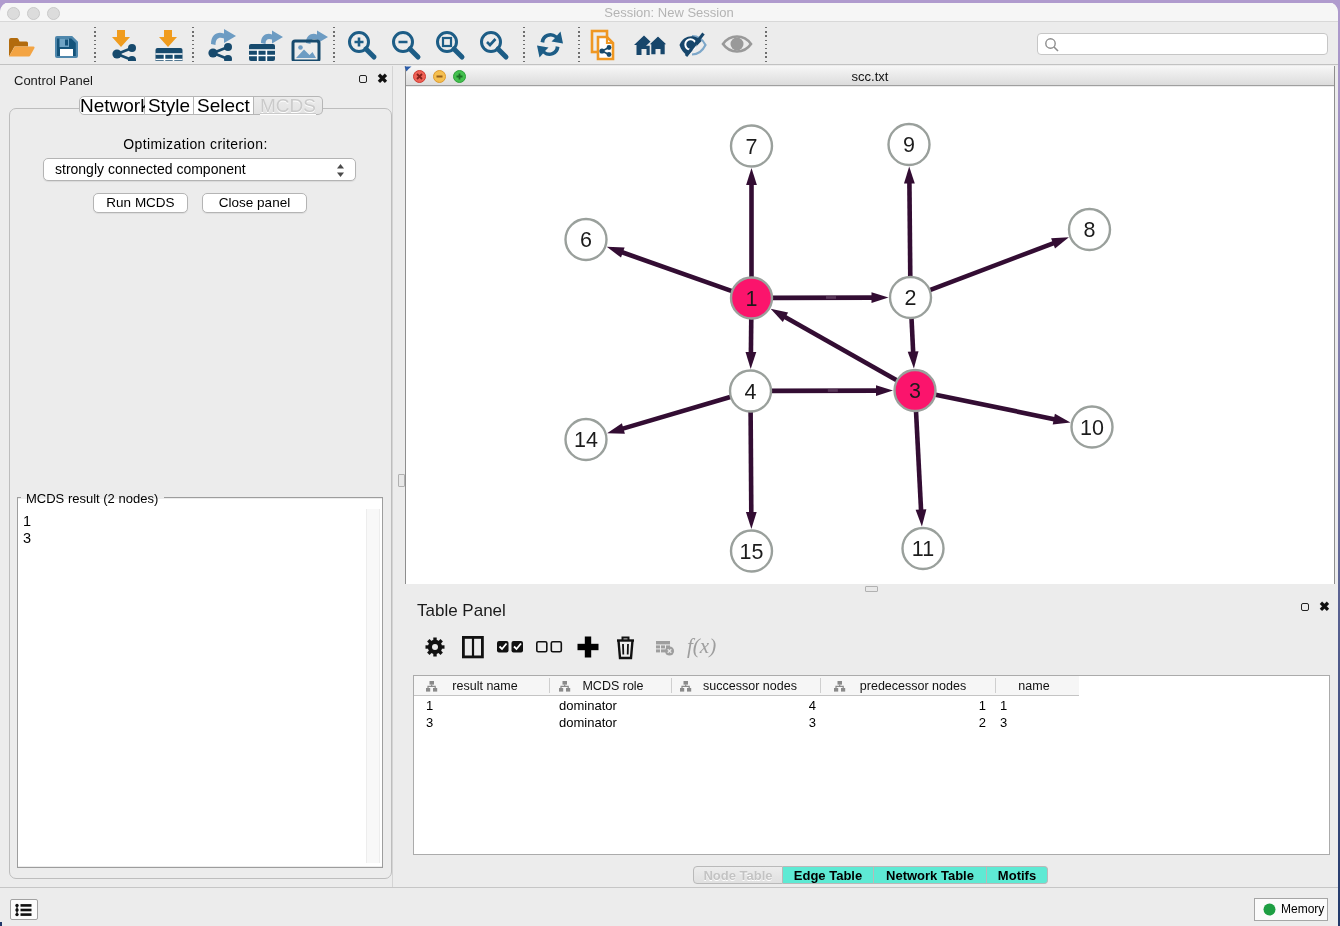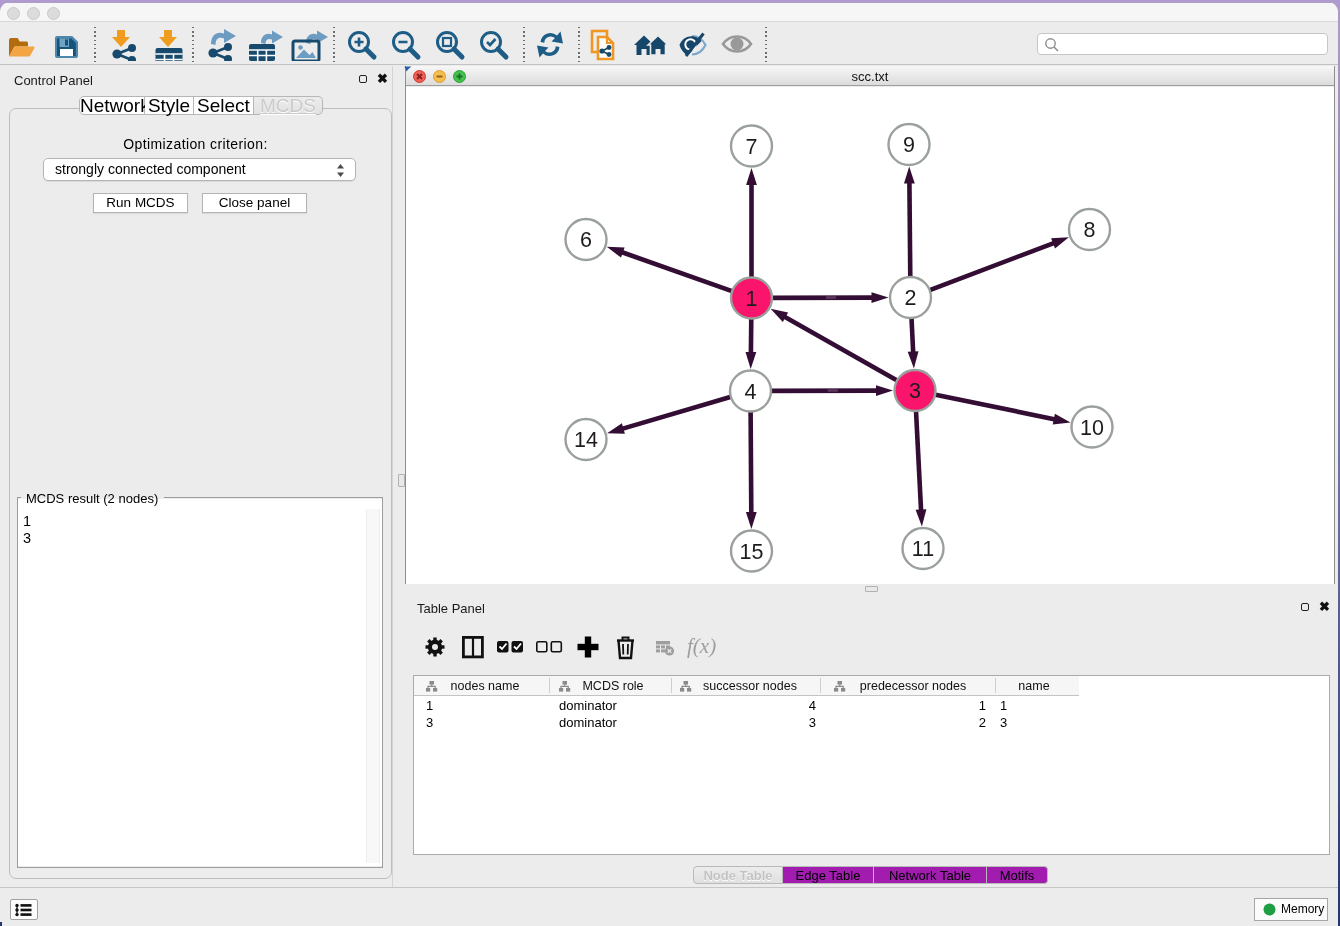--- a/index.html
+++ b/index.html
@@ -26,63 +26,64 @@
 .hdr-float { position:absolute; width:8px; height:8px; border:1.5px solid #222; border-radius:2px; background:transparent; }
 .hdr-x { position:absolute; font-size:13px; font-weight:bold; color:#111; line-height:10px; }
 #cp-box { left:9px; top:42px; width:383px; height:771px; border:1px solid #bdbdbd; border-radius:7px; }
 .tabrow { position:absolute; display:flex; height:19px; }
 .tab { height:19px; line-height:18px; font-size:19px; text-align:center; background:#fff; border:1px solid #b6b6b6; border-left:none; color:#000; }
 .tab.first { border-left:1px solid #b6b6b6; border-radius:5px 0 0 5px; }
 .tab.last { border-radius:0 5px 5px 0; }
 .tab.dis { background:linear-gradient(#ececec,#e2e2e2); color:#cacaca; text-shadow:0 1px 0 #fff;text-decoration:underline; }
 #opt-label { left:0; top:70px; width:391px; text-align:center; font-size:14px; color:#000; letter-spacing:0.4px; }
 #cp-select { left:43px; top:92px; width:313px; height:23px; background:#fff; border:1px solid #b4b4b4; border-radius:5px; font-size:14px; line-height:21px; padding-left:11px; color:#000; box-shadow:0 1px 1px rgba(0,0,0,0.08); }
-.aqua-btn { position:absolute; height:20px; background:#fff; border:1px solid #b4b4b4; border-radius:0; font-size:13.5px; text-align:center; line-height:18px; color:#000; box-shadow:0 1px 1px rgba(0,0,0,0.07); }
+.aqua-btn { position:absolute; height:20px; background:#fff; border:1px solid #b4b4b4; border-radius:5px; font-size:13.5px; text-align:center; line-height:18px; color:#000; box-shadow:0 1px 1px rgba(0,0,0,0.07); }
 #fieldset { left:17px; top:431px; width:366px; height:371px; border:1px solid #9d9d9d; }
 #fieldset-label { left:23px; top:425px; font-size:13px; padding:0 3px; color:#000; }
 #fs-inner { left:18px; top:432.5px; width:364px; height:367.5px; background:#fff; }
 #fs-scroll { right:2.5px; top:10px; width:14px; height:354px; background:#f8f8f8; border-left:1px solid #ededed; border-right:1px solid #ededed; position:absolute; }
 
 #vsplit { left:392px; top:64px; width:13px; height:821px; background:#ececec; border-left:1px solid #d4d4d4; }
 #vgrip { left:5px; top:408px; width:7px; height:13px; background:#e8e8e8; border:1px solid #b1b1b1; position:absolute; border-radius:1px; }
 #hsplit { left:405px; top:582px; width:933px; height:9px; background:#ececec; }
 #hgrip { left:460px; top:2px; width:13px; height:6px; background:#e8e8e8; border:1px solid #b1b1b1; position:absolute; border-radius:1px; }
 
 #netframe { left:405px; top:64px; width:930px; height:518px; border-left:1px solid #8e8e8e; border-right:1px solid #8e8e8e; }
 #net-titlebar { left:0; top:0; width:928px; height:20px; background:linear-gradient(#f7f7f7,#dcdcdc); border-bottom:1px solid #9f9f9f; }
 #net-title { width:100%; text-align:center; font-size:13px; color:#111; line-height:21px; }
 .mtl { position:absolute; top:3.5px; width:13px; height:13px; border-radius:50%; }
 #canvas { left:0; top:21px; width:928px; height:497px; background:#fff; }
 
 #tp { left:405px; top:591px; width:935px; height:294px; background:#ececec; }
-#tp-title { left:12px; top:8px; font-size:13px; color:#1a1a1a; position:absolute; }
+#tp-title { left:12px; top:8px; font-size:17px; color:#1a1a1a; position:absolute; }
 #tp-toolbar { position:absolute; left:16px; top:41px; width:905px; height:26px; }
 #tbl { position:absolute; left:8px; top:82px; width:917px; height:180px; background:#fff; border:1px solid #ababab; }
 #tbl-hdr { position:absolute; left:0; top:0; width:665px; height:20px; background:#f6f6f6; border-bottom:1px solid #c4c4c4; }
 .hsep { position:absolute; top:2px; height:15px; width:1px; background:#cfcfcf; }
 .htxt { position:absolute; top:0; height:20px; font-size:12.5px; color:#111; line-height:20px; transform:translateX(-50%); white-space:nowrap; }
 .trow { position:absolute; font-size:13px; color:#000; height:16px; line-height:16px; }
 
 #btabs { position:absolute; left:288px; top:273px; display:flex; height:18px;border-radius:9px; }
-.btab { height:18px; line-height:17px; font-size:13px; font-weight:normal; text-align:center; background:#a21caf; border:1px solid #b9b9b9; border-left:none; color:#000; }
+.btab { height:18px; line-height:17px; font-size:13px; font-weight:bold; text-align:center; background:#5eead4; border:1px solid #b9b9b9; border-left:none; color:#000; }
 .btab.first { border-left:1px solid #b9b9b9; border-radius:4px 0 0 4px; }
 .btab.last { border-radius:0 4px 4px 0; }
 .btab.dis { background:linear-gradient(#ececec,#e0e0e0); color:#c3c3c3; text-shadow:0 1px 0 #fff; font-weight:bold; }
 #sb { left:0; top:885px; width:1338px; height:39px; background:#ececec; border-top:1px solid #c6c6c6; }
 #sb-btn { position:absolute; left:10px; top:11px; width:28px; height:21px; background:#fcfcfc; border:1px solid #a2a2a2; border-radius:2px; }
 #mem-btn { position:absolute; left:1254px; top:10px; width:74px; height:23px; background:#fbfbfb; border:1px solid #a6a6a6; font-size:12px; color:#000; }
 </style>
 </head>
 <body>
 <div class="abs" id="win">
 
   <div class="abs" id="titlebar"></div>
   <div class="tl" style="left:7px;"></div>
   <div class="tl" style="left:26.5px;"></div>
   <div class="tl" style="left:46.5px;"></div>
+  <div class="abs" id="title-text">Session: New Session</div>
 
   <div class="abs" id="toolbar">
     <svg class="abs" style="left:6px;top:6px" width="750" height="32" viewBox="0 0 750 32">
 
       <g transform="translate(0,0)">
         <path d="M3 27.5 L3 11 Q3 9 5 9 L10.5 9 Q12 9 12.5 10.2 L13.5 12.5 L20.5 12.5 Q22 12.5 22 14 L22 17.5 L8.5 17.5 Z" fill="#b26b0d"></path>
         <path d="M3 27.5 L8.3 18.2 Q8.7 17.5 9.5 17.5 L27.5 17.5 Q29 17.6 28.5 19 L24.3 26.6 Q23.8 27.5 22.8 27.5 Z" fill="#f3a443"></path>
       </g>
 
       <g transform="translate(48,6)">
@@ -391,21 +392,21 @@
 
         <text x="266" y="19" font-family="Liberation Serif, serif" font-style="italic" font-size="21" fill="#9e9e9e">f(x)</text>
       </svg>
     </div>
     <div id="tbl">
       <div id="tbl-hdr"></div>
       <div class="hsep" style="left:135px;"></div>
       <div class="hsep" style="left:257px;"></div>
       <div class="hsep" style="left:406px;"></div>
       <div class="hsep" style="left:581px;"></div>
-      <div class="htxt" style="left:71px;">nodes name</div>
+      <div class="htxt" style="left:71px;">result name</div>
       <div class="htxt" style="left:199px;">MCDS role</div>
       <div class="htxt" style="left:336px;">successor nodes</div>
       <div class="htxt" style="left:499px;">predecessor nodes</div>
       <div class="htxt" style="left:620px;">name</div>
       <svg width="915" height="20" style="position:absolute;left:0;top:0" viewBox="0 0 915 20">
         <g fill="#8a8a8a" stroke="none">
           <g transform="translate(12,5)">
               <rect x="3.5" y="0" width="4.5" height="3.6"></rect>
               <rect x="0" y="7" width="4.2" height="3.6"></rect>
               <rect x="7" y="7" width="4.2" height="3.6"></rect>

